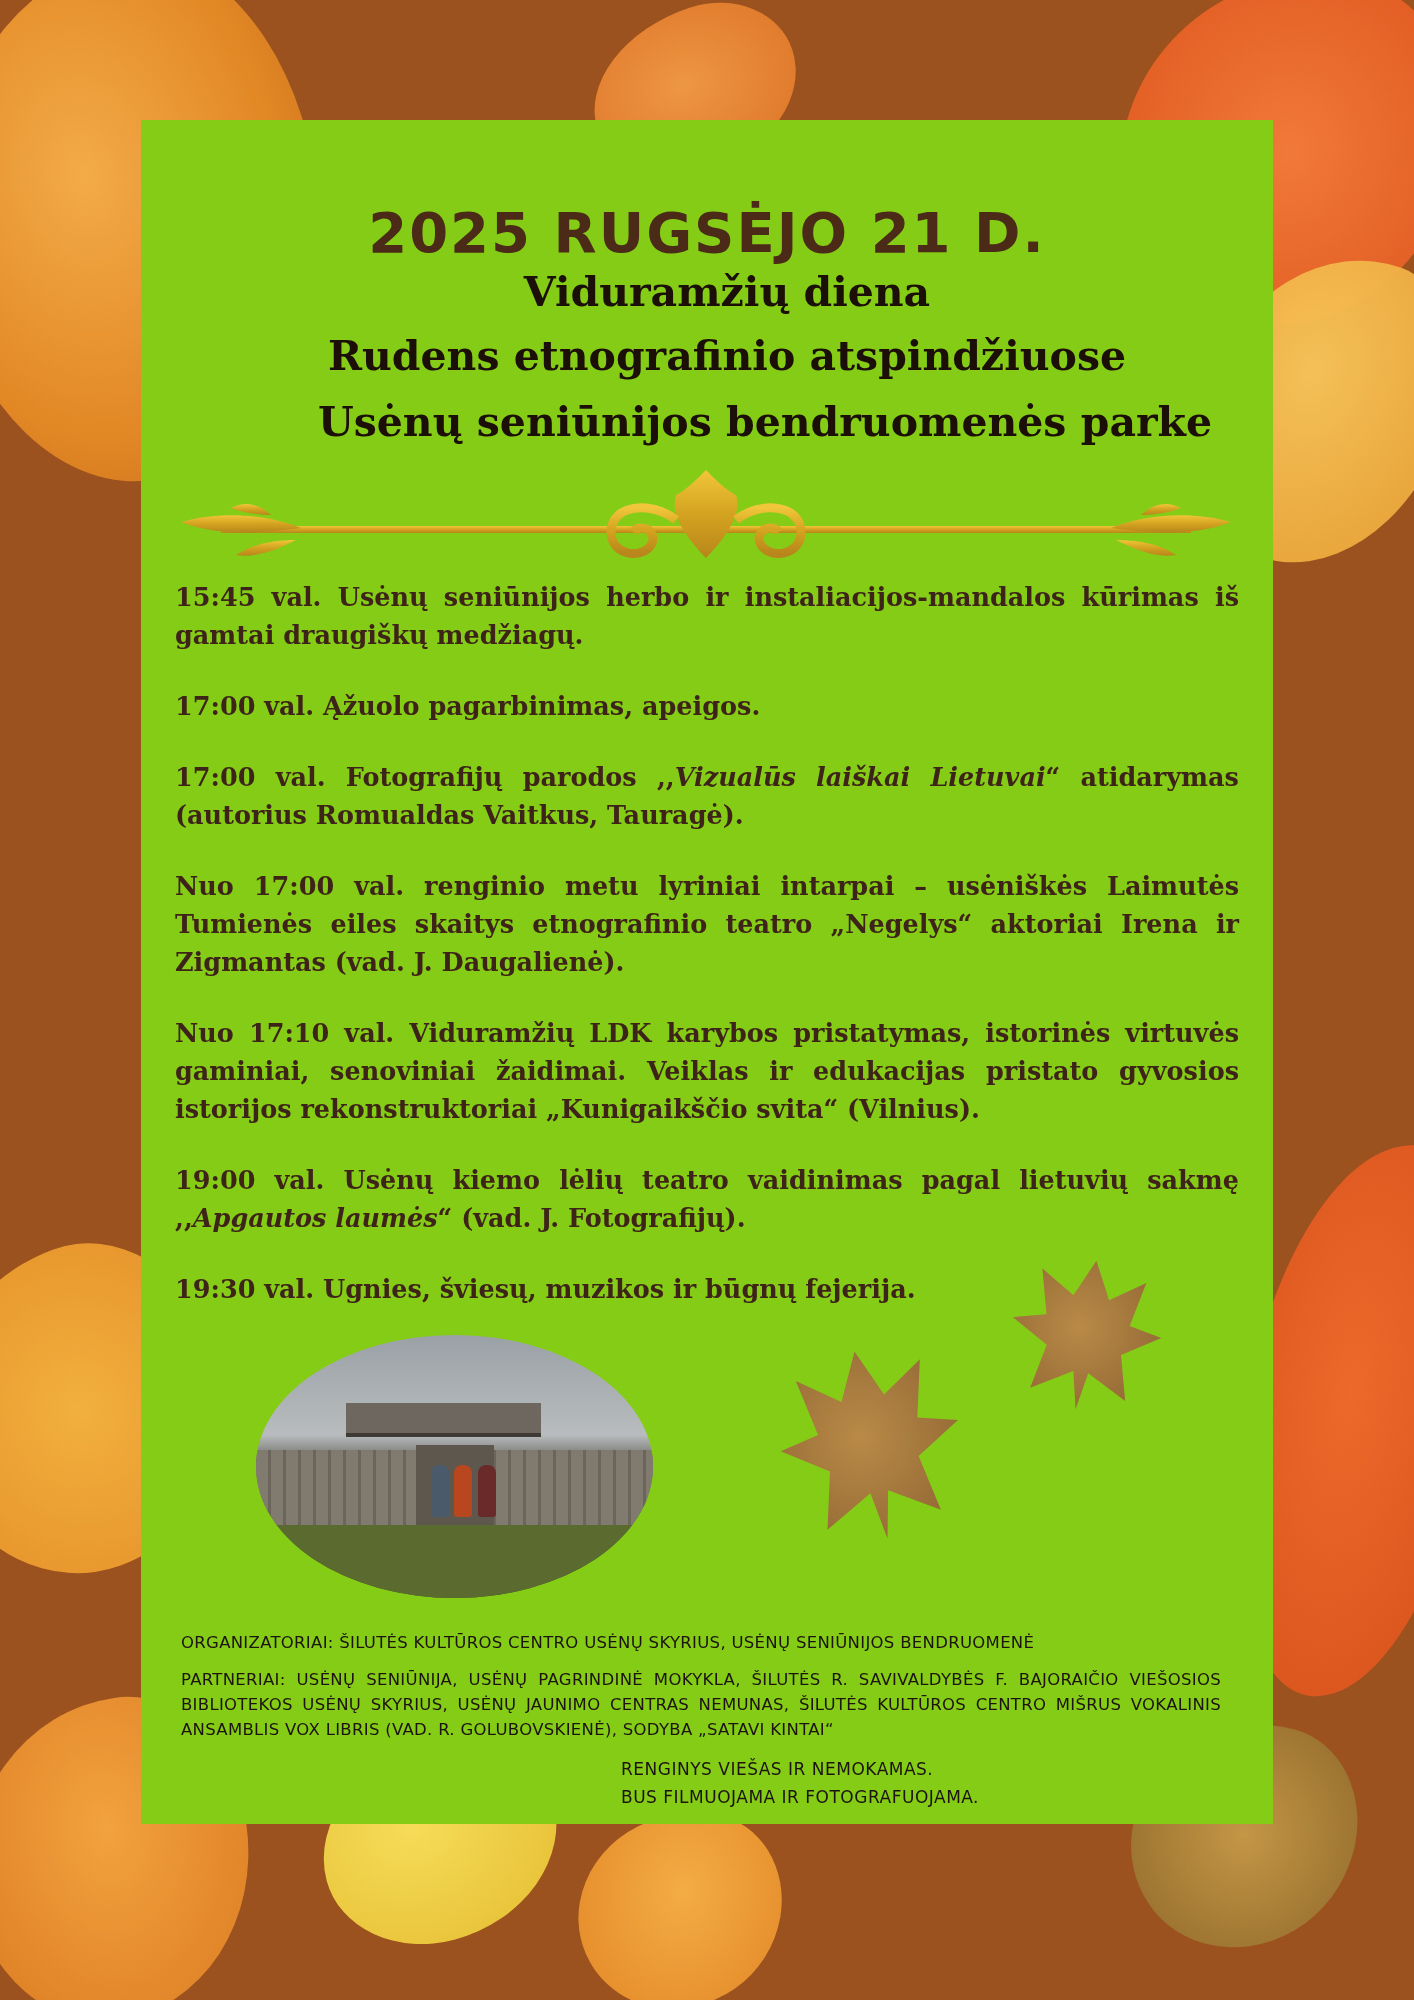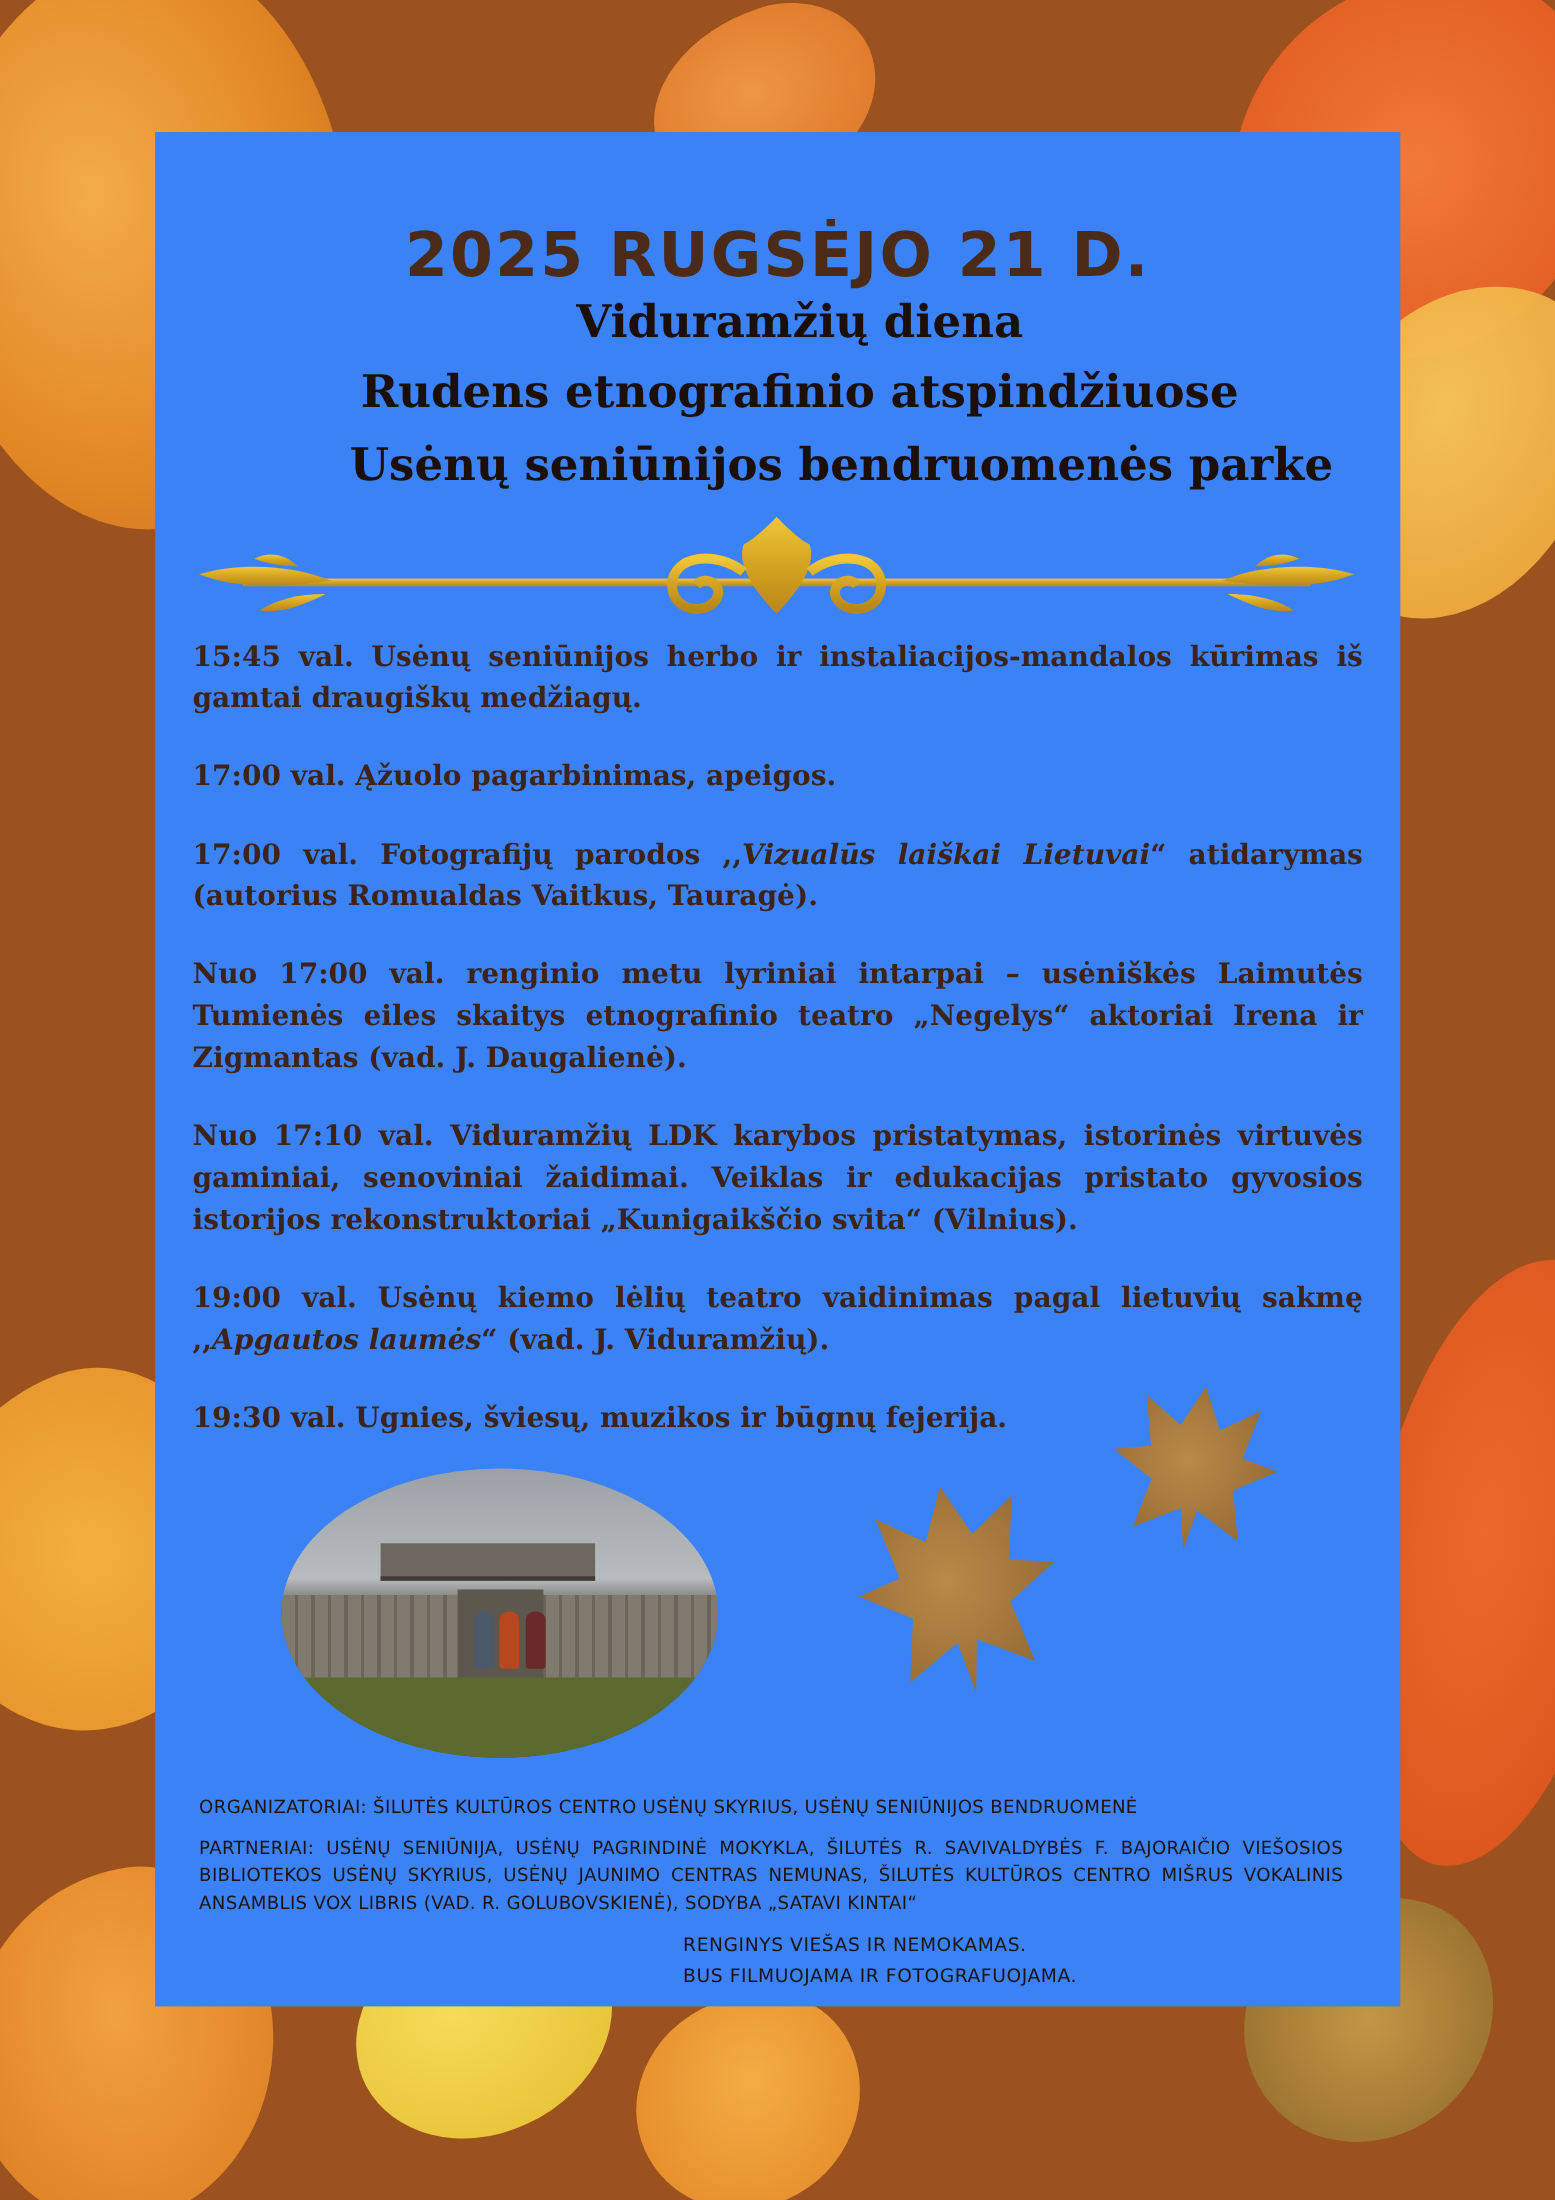--- a/index.html
+++ b/index.html
@@ -10,21 +10,21 @@
   .leaf.l2 { left:590px; top:10px; width:210px; height:160px; background:radial-gradient(ellipse at 45% 45%, #f19a45, #e07325); transform:rotate(-18deg); }
   .leaf.l3 { right:-40px; top:-30px; width:330px; height:360px; background:radial-gradient(ellipse at 50% 50%, #f57b3a, #e2561e); transform:rotate(12deg); }
   .leaf.l4 { right:-30px; top:250px; width:240px; height:320px; background:radial-gradient(ellipse at 40% 40%, #f8c65a, #e9a134); transform:rotate(20deg); }
   .leaf.l5 { left:-70px; top:1250px; width:300px; height:320px; background:radial-gradient(ellipse at 50% 50%, #f6b53f, #e99329); transform:rotate(-20deg); }
   .leaf.l6 { right:-60px; top:1140px; width:230px; height:560px; background:radial-gradient(ellipse at 45% 45%, #f06a2b, #d9501a); transform:rotate(8deg); }
   .leaf.l7 { left:-30px; top:1700px; width:280px; height:320px; background:radial-gradient(ellipse at 50% 40%, #f6a640, #df7d22); transform:rotate(-8deg); }
   .leaf.l8 { left:320px; top:1740px; width:240px; height:200px; background:radial-gradient(ellipse at 40% 40%, #fbe35c, #e8c231); transform:rotate(-15deg); }
   .leaf.l9 { left:580px; top:1810px; width:200px; height:200px; background:radial-gradient(ellipse at 50% 40%, #f8b147, #e68a27); transform:rotate(10deg); }
   .leaf.l10 { right:60px; top:1720px; width:220px; height:230px; background:radial-gradient(ellipse at 50% 50%, #c69a48, #8f6a2b); transform:rotate(15deg); }
 
-  .panel { position:absolute; left:141px; top:120px; width:1132px; height:1704px; background:#3b82f6; }
+  .panel { position:absolute; left:141px; top:120px; width:1132px; height:1704px; background:#84cc16; }
 
   .date { position:absolute; left:0; right:0; top:80px; text-align:center; font-family:"DejaVu Sans", sans-serif; font-weight:bold; font-size:56px; color:#4b2a17; letter-spacing:2px; }
   .subtitle { position:absolute; left:0; right:0; text-align:center; font-family:"DejaVu Serif", serif; font-weight:bold; font-size:41px; color:#1c0f08;padding-left:40px; }
   .sub1 { top:148px; }
   .sub2 { top:212px; }
   .sub3 { top:278px; padding-left:116px; }
 
   .ornament { position:absolute; left:40px; top:340px; width:1050px; height:110px; }
 
   .schedule { position:absolute; left:34px; width:1064px; top:458px; }
@@ -86,21 +86,21 @@
     <path d="M495,60 C470,40 430,45 430,72 C430,95 460,100 470,85 C478,72 460,62 452,72" fill="none" stroke="url(#gold)" stroke-width="9"></path>
     <path d="M555,60 C580,40 620,45 620,72 C620,95 590,100 580,85 C572,72 590,62 598,72" fill="none" stroke="url(#gold)" stroke-width="9"></path>
   </svg>
 
   <div class="schedule">
     <div class="item">15:45 val. Usėnų seniūnijos herbo ir instaliacijos-mandalos kūrimas iš gamtai draugiškų medžiagų.</div>
     <div class="item">17:00 val. Ąžuolo pagarbinimas, apeigos.</div>
     <div class="item"><span>17:00 val. Fotografijų parodos ,,</span><span class="it">Vizualūs laiškai Lietuvai</span><span>“ atidarymas (autorius Romualdas Vaitkus, Tauragė).</span></div>
     <div class="item">Nuo 17:00 val. renginio metu lyriniai intarpai – usėniškės Laimutės Tumienės eiles skaitys etnografinio teatro „Negelys“ aktoriai Irena ir Zigmantas (vad. J. Daugalienė).</div>
     <div class="item">Nuo 17:10 val. Viduramžių LDK karybos pristatymas, istorinės virtuvės gaminiai, senoviniai žaidimai. Veiklas ir edukacijas pristato gyvosios istorijos rekonstruktoriai „Kunigaikščio svita“ (Vilnius).</div>
-    <div class="item"><span>19:00 val. Usėnų kiemo lėlių teatro vaidinimas pagal lietuvių sakmę ,,</span><span class="it">Apgautos laumės</span><span>“ (vad. J. Viduramžių).</span></div>
+    <div class="item"><span>19:00 val. Usėnų kiemo lėlių teatro vaidinimas pagal lietuvių sakmę ,,</span><span class="it">Apgautos laumės</span><span>“ (vad. J. Fotografijų).</span></div>
     <div class="item">19:30 val. Ugnies, šviesų, muzikos ir būgnų fejerija.</div>
   </div>
 
   <div class="photo" title="Medieval wooden gate with reenactors in costume">
     <div class="fence"></div>
     <div class="gate-gap"></div>
     <div class="roof"></div>
     <div class="person" style="left:175px; background:#4a5a6a;"></div>
     <div class="person" style="left:198px; background:#b8461e;"></div>
     <div class="person" style="left:222px; background:#6a2a2a;"></div>

